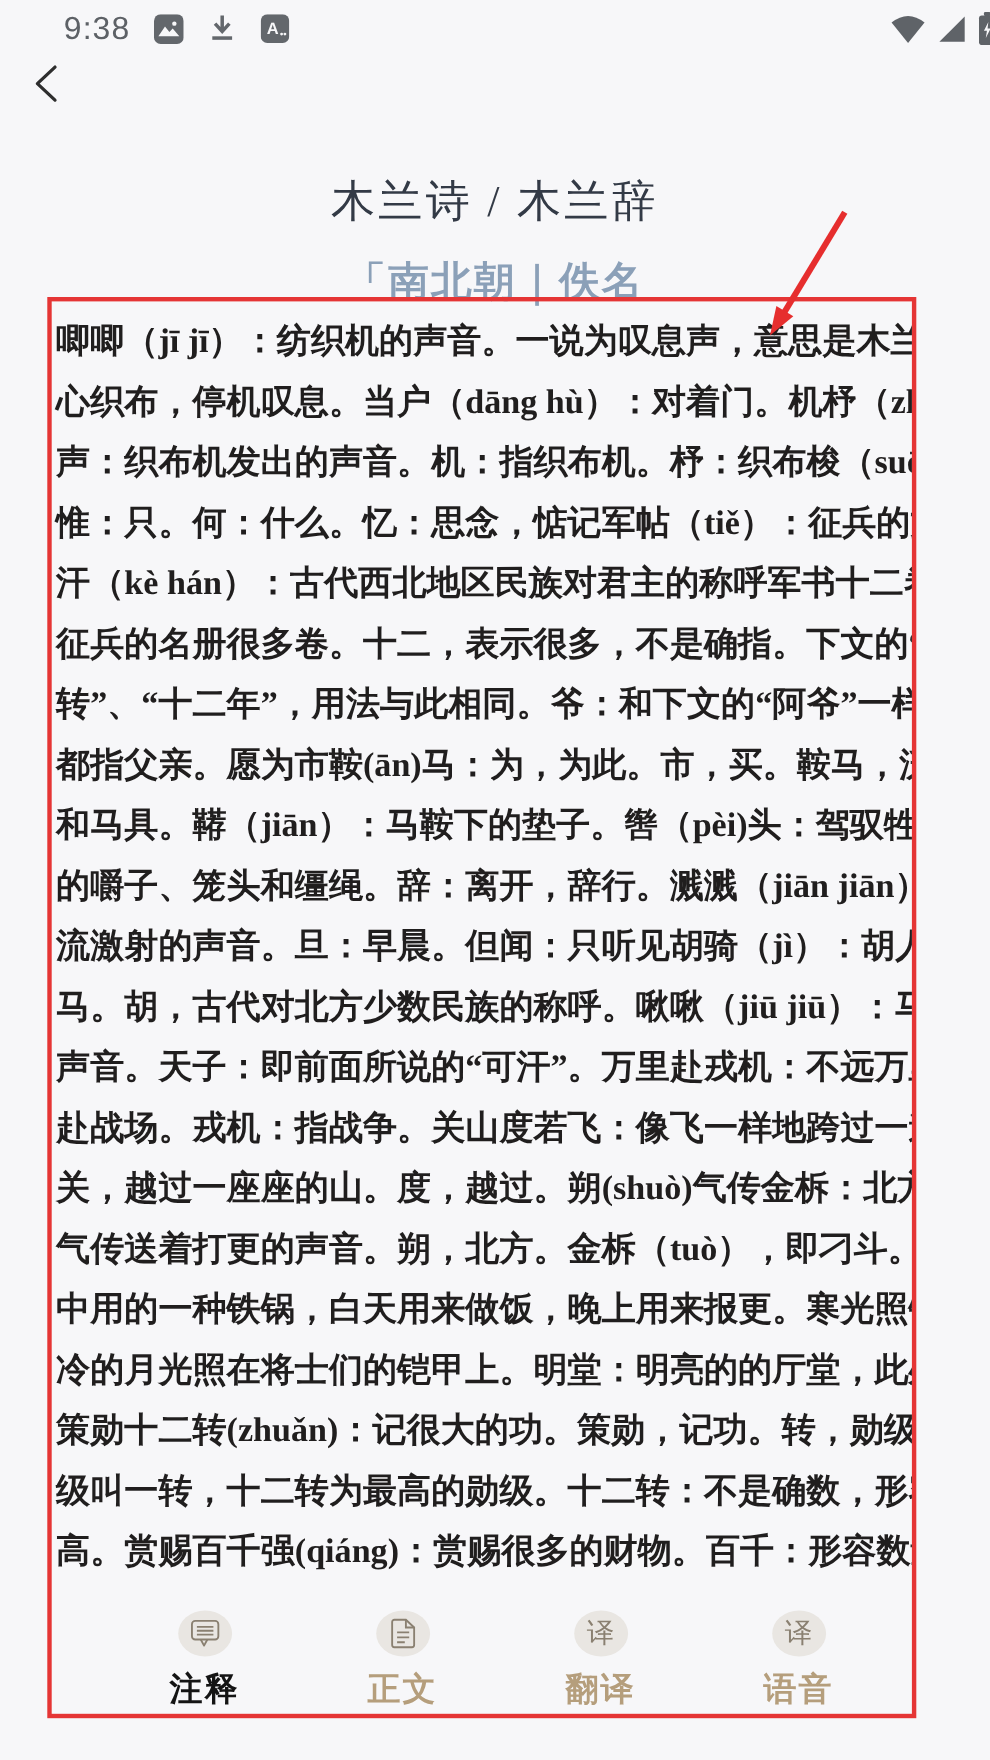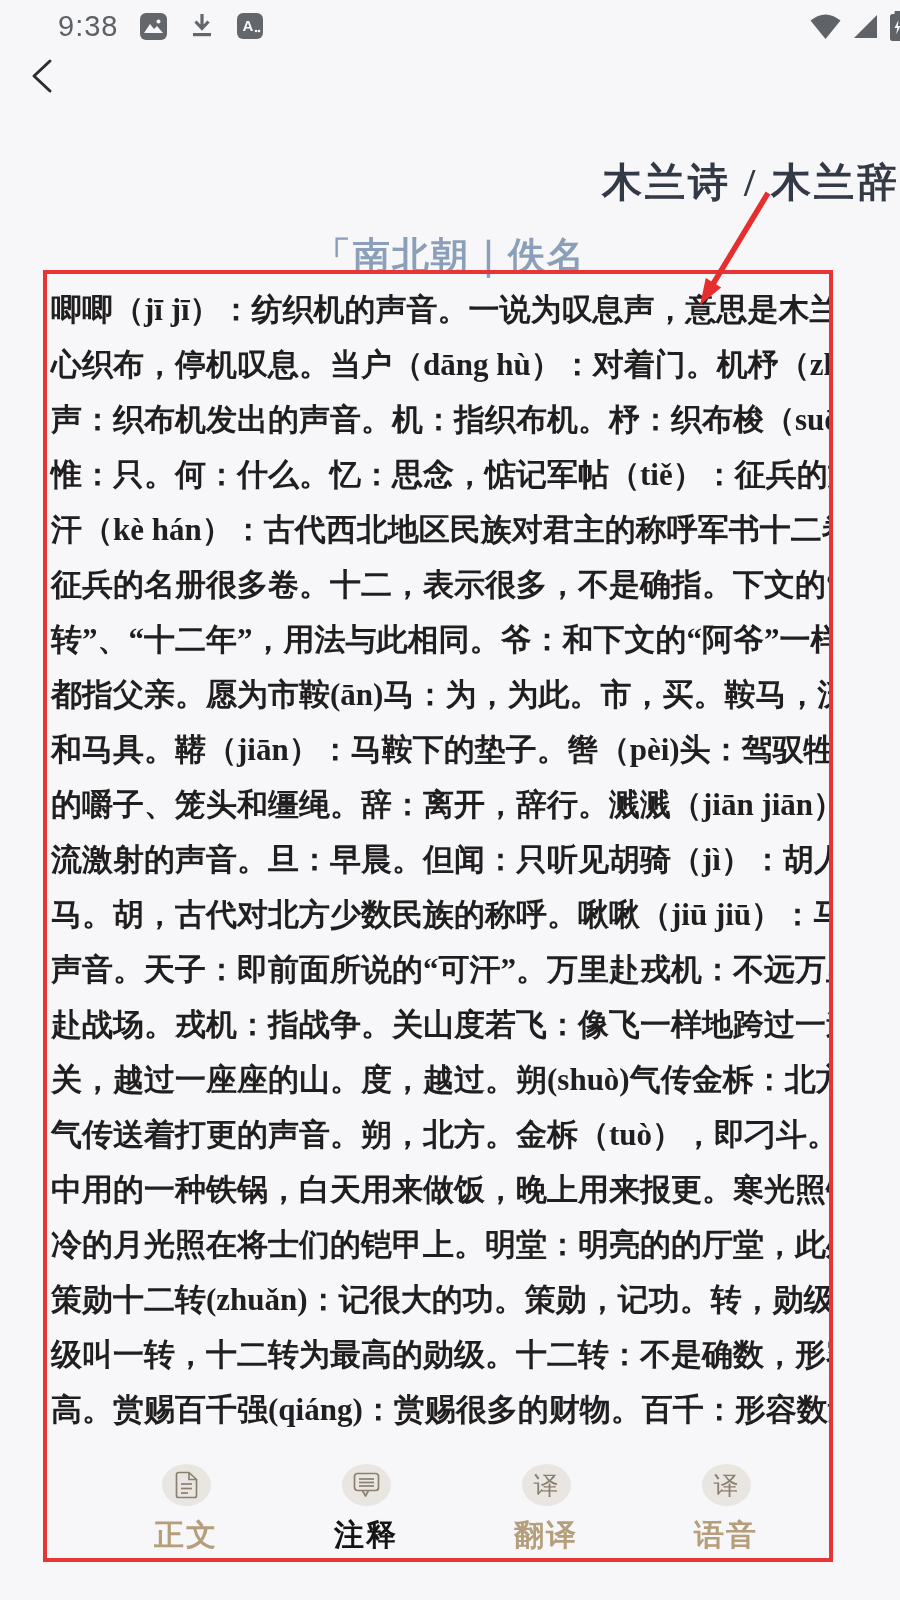--- a/index.html
+++ b/index.html
@@ -10,22 +10,22 @@
               display:flex;justify-content:space-between;align-items:center;
               padding:6px 22px 0 30px;box-sizing:border-box;margin-left:28px;}
   .sb-left,.sb-right{display:flex;align-items:center;gap:22px;}
   .sb-right{gap:10px;}
   .sb-time{font-family:"Liberation Sans","DejaVu Sans",sans-serif;
            font-size:29px;color:#5d6166;letter-spacing:1px;}
   .sb-ico{display:inline-flex;align-items:center;justify-content:center;}
   
   .back-button{position:absolute;left:28px;top:58px;width:44px;height:44px;cursor:pointer;}
   
-  .title{position:absolute;left:0;top:155px;width:900px;margin:0;text-align:right;
-         font-size:40px;font-weight:700;color:#333a46;letter-spacing:3px;}
+  .title{position:absolute;left:0;top:155px;width:900px;margin:0;text-align:center;
+         font-size:40px;font-weight:400;color:#333a46;letter-spacing:3px;}
   .subtitle{position:absolute;left:0;top:231px;width:900px;text-align:center;
             font-size:37px;font-weight:600;color:#8ba0b8;letter-spacing:2px;cursor:pointer;}
   
   .red-box{position:absolute;left:43px;top:270px;width:790px;height:1292px;
            border:4px solid #e53535;box-sizing:border-box;}
   
   .annotation{position:absolute;left:47px;top:282px;width:782px;}
   .anno-line{height:55px;line-height:55px;padding:0 4px;font-size:31px;font-weight:600;
              color:#201e1e;text-align:justify;text-align-last:justify;
              white-space:nowrap;overflow:hidden;}
@@ -126,44 +126,44 @@
       <div class="anno-line">高。赏赐百千强(qiáng)：赏赐很多的财物。百千：形容数量多。</div>
     </div>
 
   <svg class="red-arrow" width="90" height="130" viewBox="0 0 90 130">
     <line x1="78" y1="8" x2="23" y2="99" stroke="#e62e2e" stroke-width="5.5"></line>
     <polygon points="10,120 31.2,102.5 15.8,93.1" fill="#e62e2e"></polygon>
   </svg>
 
   <div class="bottom-nav">
 
+    <div class="nav-item active">
+      <div class="nav-circle">
+        <svg width="27" height="26" viewBox="0 0 27 26">
+          <rect x="1.5" y="1.5" width="24" height="17" rx="3" fill="none" stroke="#8a8071" stroke-width="1.7"></rect>
+          <line x1="6" y1="7" x2="21" y2="7" stroke="#8a8071" stroke-width="1.7"></line>
+          <line x1="6" y1="10.5" x2="21" y2="10.5" stroke="#8a8071" stroke-width="1.7"></line>
+          <line x1="6" y1="14" x2="21" y2="14" stroke="#8a8071" stroke-width="1.7"></line>
+          <path d="M9.5 18.5 L12.5 24 L15.5 18.5" fill="none" stroke="#8a8071" stroke-width="1.7" stroke-linejoin="round"></path>
+        </svg>
+      </div>
+      <div class="nav-label">注释</div>
+    </div>
+
     <div class="nav-item">
       <div class="nav-circle">
         <svg width="23" height="28" viewBox="0 0 23 28">
           <path d="M3.5 1.5 H14 L21.5 8.5 V24.5 A2 2 0 0 1 19.5 26.5 H3.5 A2 2 0 0 1 1.5 24.5 V3.5 A2 2 0 0 1 3.5 1.5 Z" fill="none" stroke="#8a8071" stroke-width="1.7"></path>
           <path d="M14 1.5 V8.5 H21.5" fill="none" stroke="#8a8071" stroke-width="1.7"></path>
           <line x1="6" y1="13" x2="17" y2="13" stroke="#8a8071" stroke-width="1.7"></line>
           <line x1="6" y1="17.5" x2="17" y2="17.5" stroke="#8a8071" stroke-width="1.7"></line>
           <line x1="6" y1="22" x2="13" y2="22" stroke="#8a8071" stroke-width="1.7"></line>
         </svg>
       </div>
       <div class="nav-label">正文</div>
-    </div>
-
-    <div class="nav-item active">
-      <div class="nav-circle">
-        <svg width="27" height="26" viewBox="0 0 27 26">
-          <rect x="1.5" y="1.5" width="24" height="17" rx="3" fill="none" stroke="#8a8071" stroke-width="1.7"></rect>
-          <line x1="6" y1="7" x2="21" y2="7" stroke="#8a8071" stroke-width="1.7"></line>
-          <line x1="6" y1="10.5" x2="21" y2="10.5" stroke="#8a8071" stroke-width="1.7"></line>
-          <line x1="6" y1="14" x2="21" y2="14" stroke="#8a8071" stroke-width="1.7"></line>
-          <path d="M9.5 18.5 L12.5 24 L15.5 18.5" fill="none" stroke="#8a8071" stroke-width="1.7" stroke-linejoin="round"></path>
-        </svg>
-      </div>
-      <div class="nav-label">注释</div>
     </div>
 
     <div class="nav-item">
       <div class="nav-circle">
         <span class="nav-glyph">译</span>
       </div>
       <div class="nav-label">翻译</div>
     </div>
 
     <div class="nav-item">

